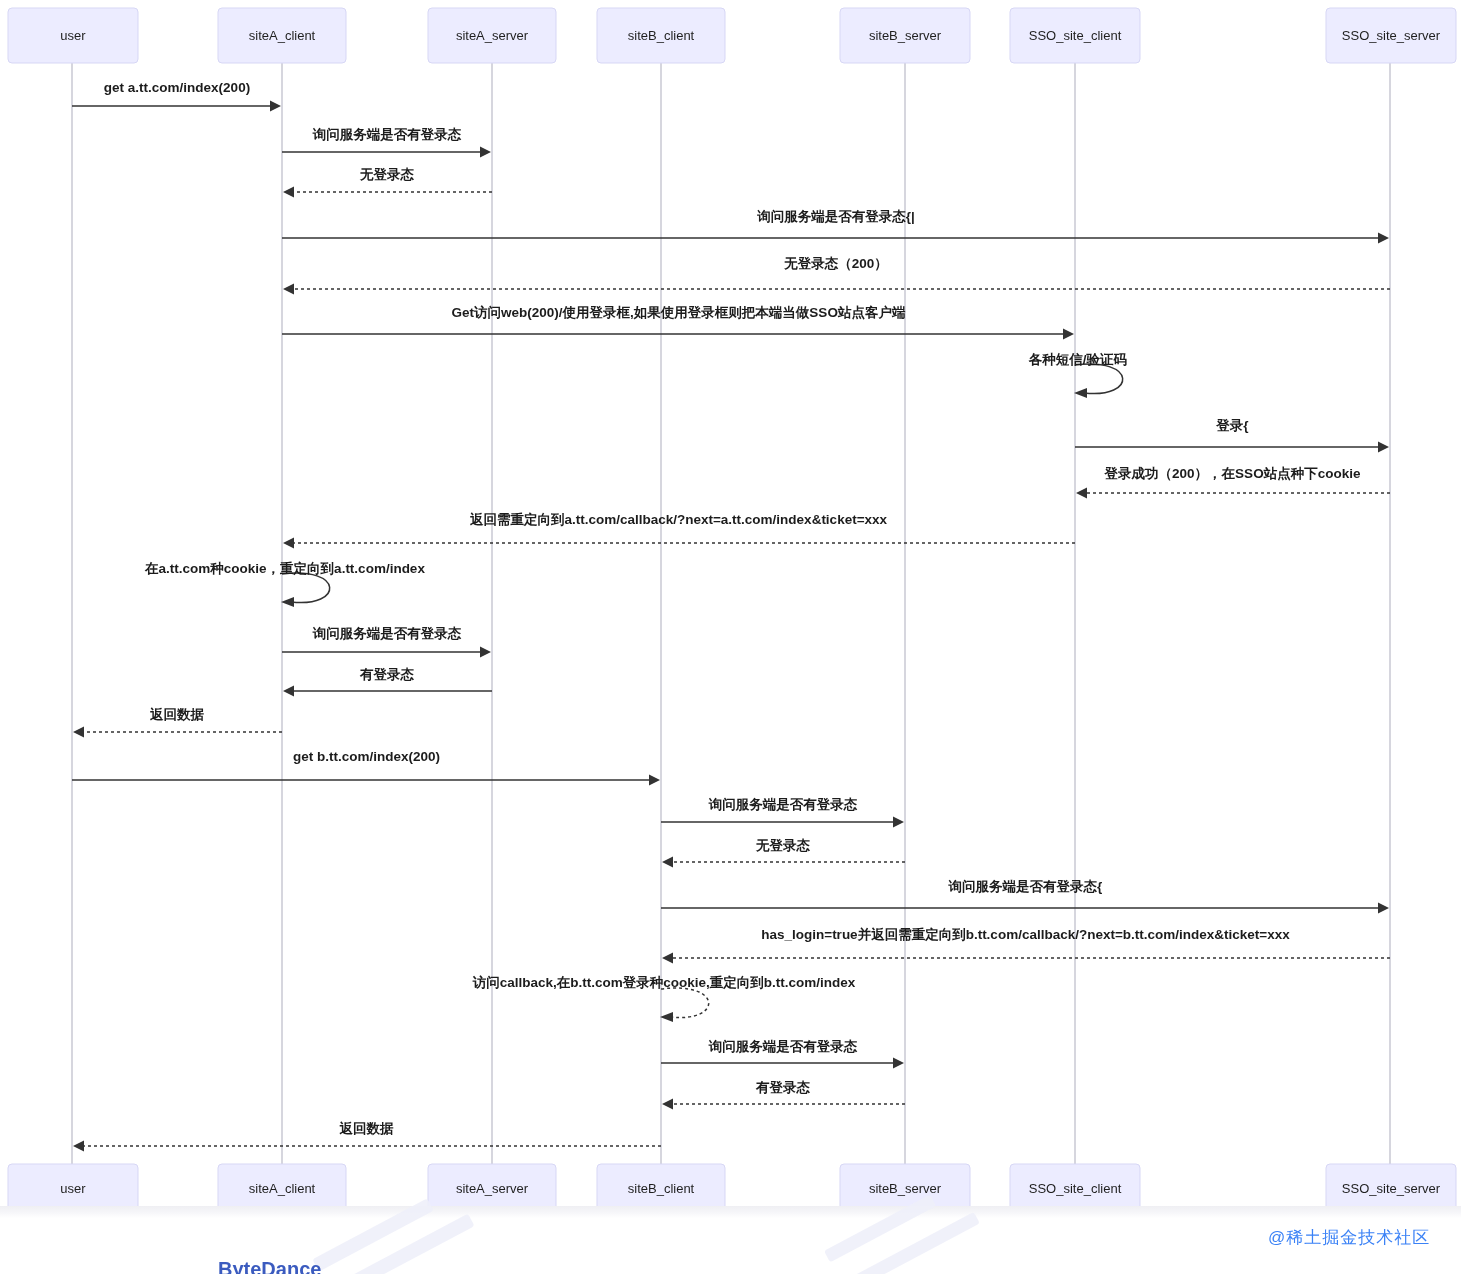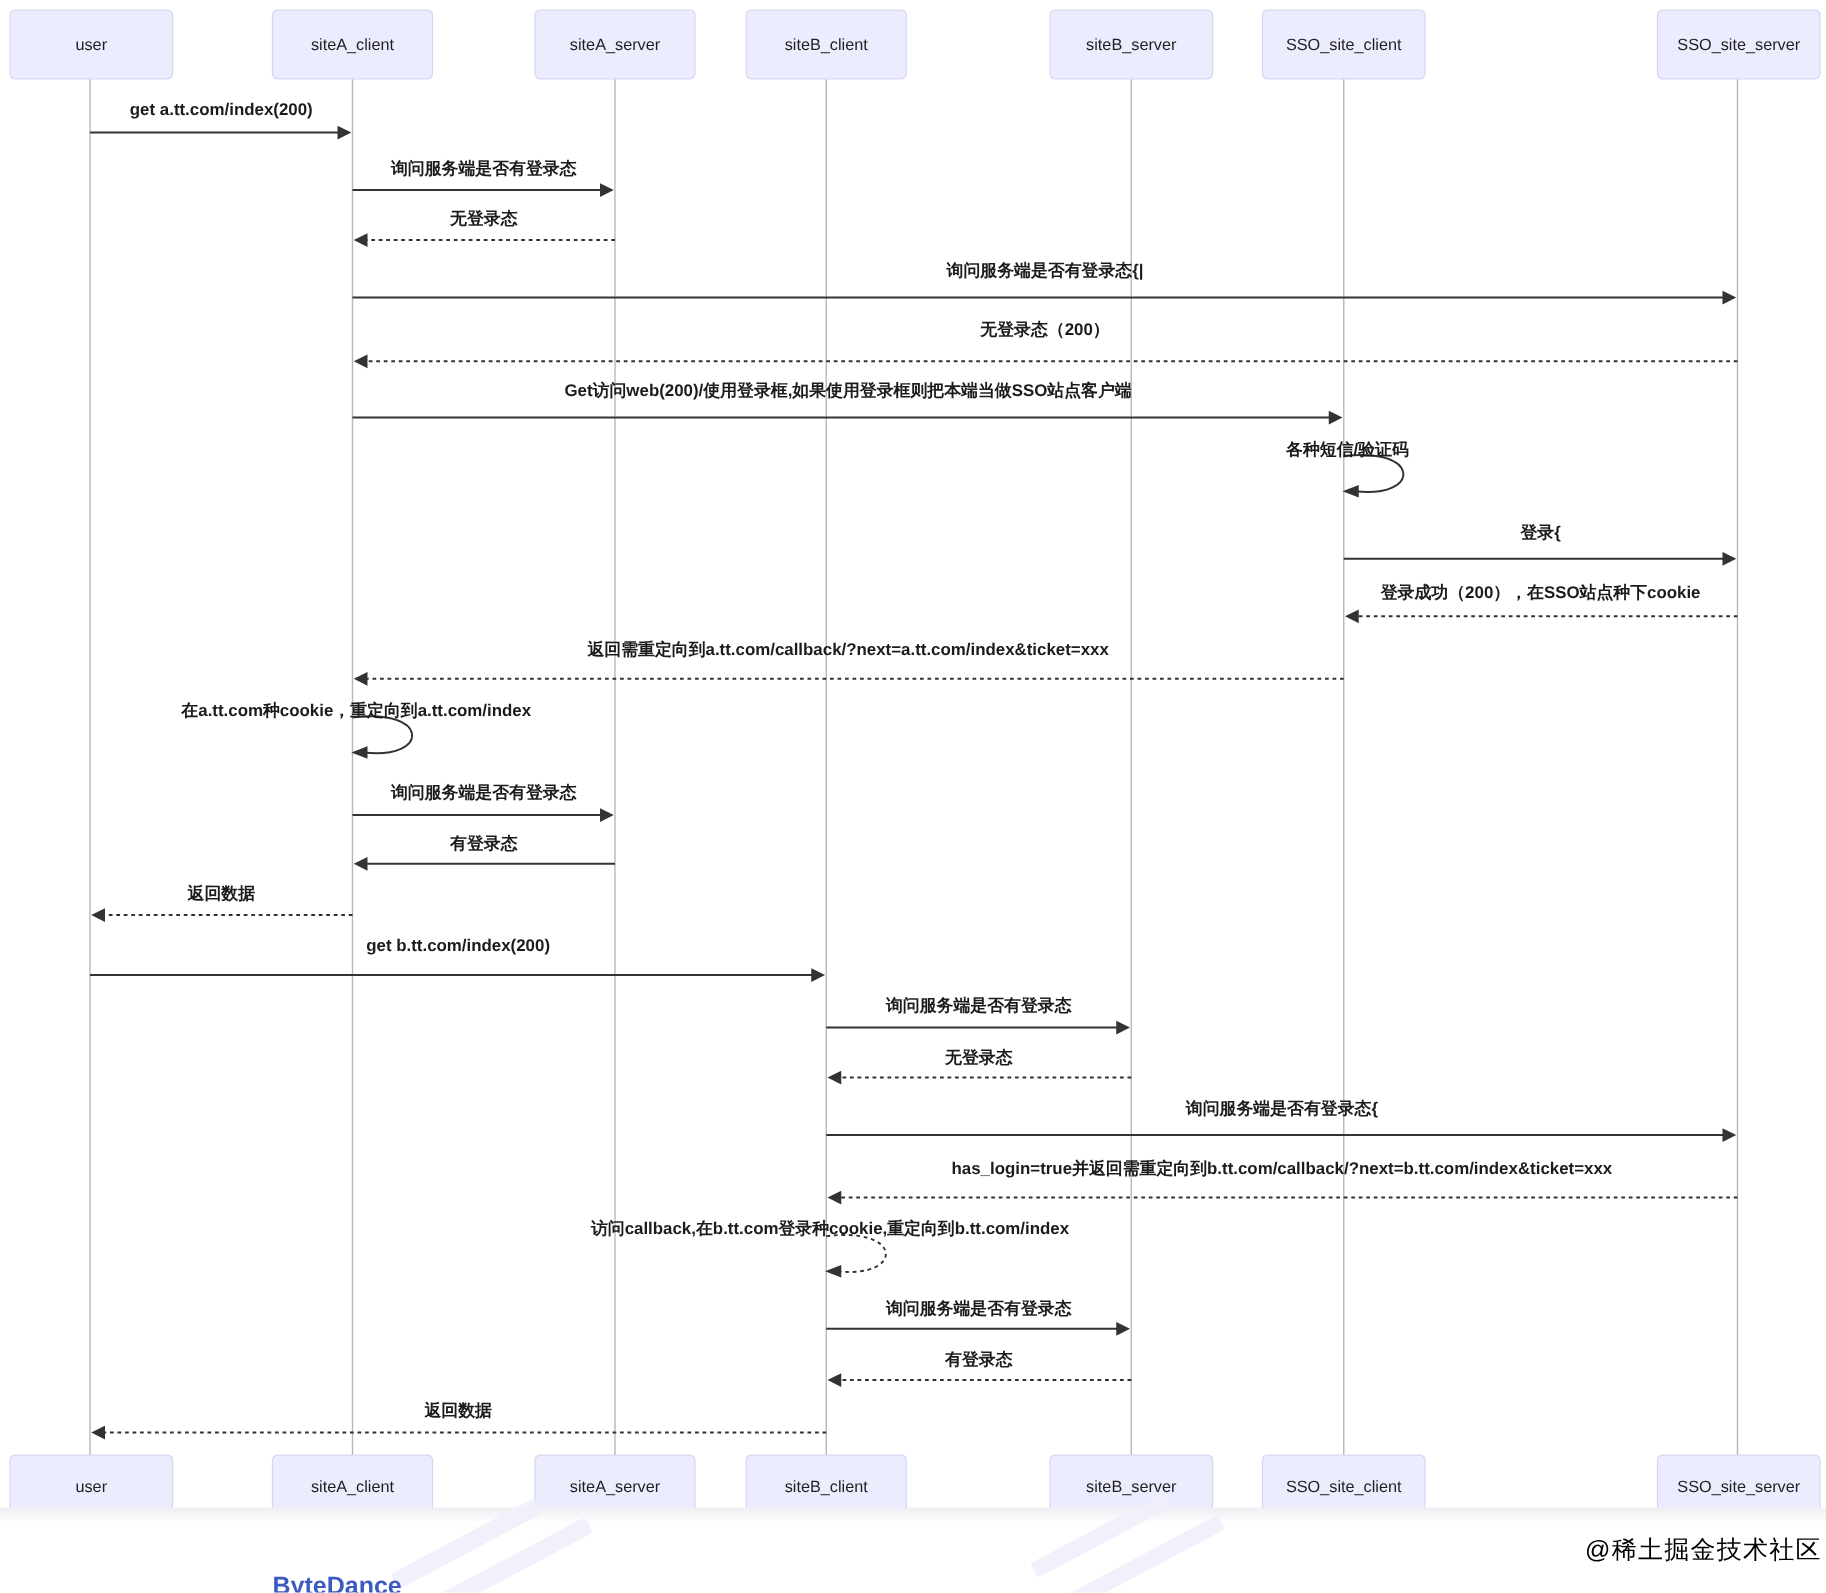--- a/index.html
+++ b/index.html
@@ -75,22 +75,22 @@
   .bottom-strip {
     position: absolute;
     left: 0;
     width: 1461px;
     height: 12px;
     background: linear-gradient(to bottom, #efeff3 0%, #f7f7fa 60%, #ffffff 100%);
   }
   .watermark {
     position: absolute;
     font-family: "Liberation Sans", "DejaVu Sans", sans-serif;
-    font-size: 20px;
-    color: #000000;
+    font-size: 17px;
+    color: #3b82f6;
     letter-spacing: 1px;
     white-space: nowrap;
   }
   .brandmark {
     position: absolute;
     font-family: "Liberation Sans", "DejaVu Sans", sans-serif;
     font-size: 20px;
     font-weight: 700;
     color: #3b5bbf;
     white-space: nowrap;

